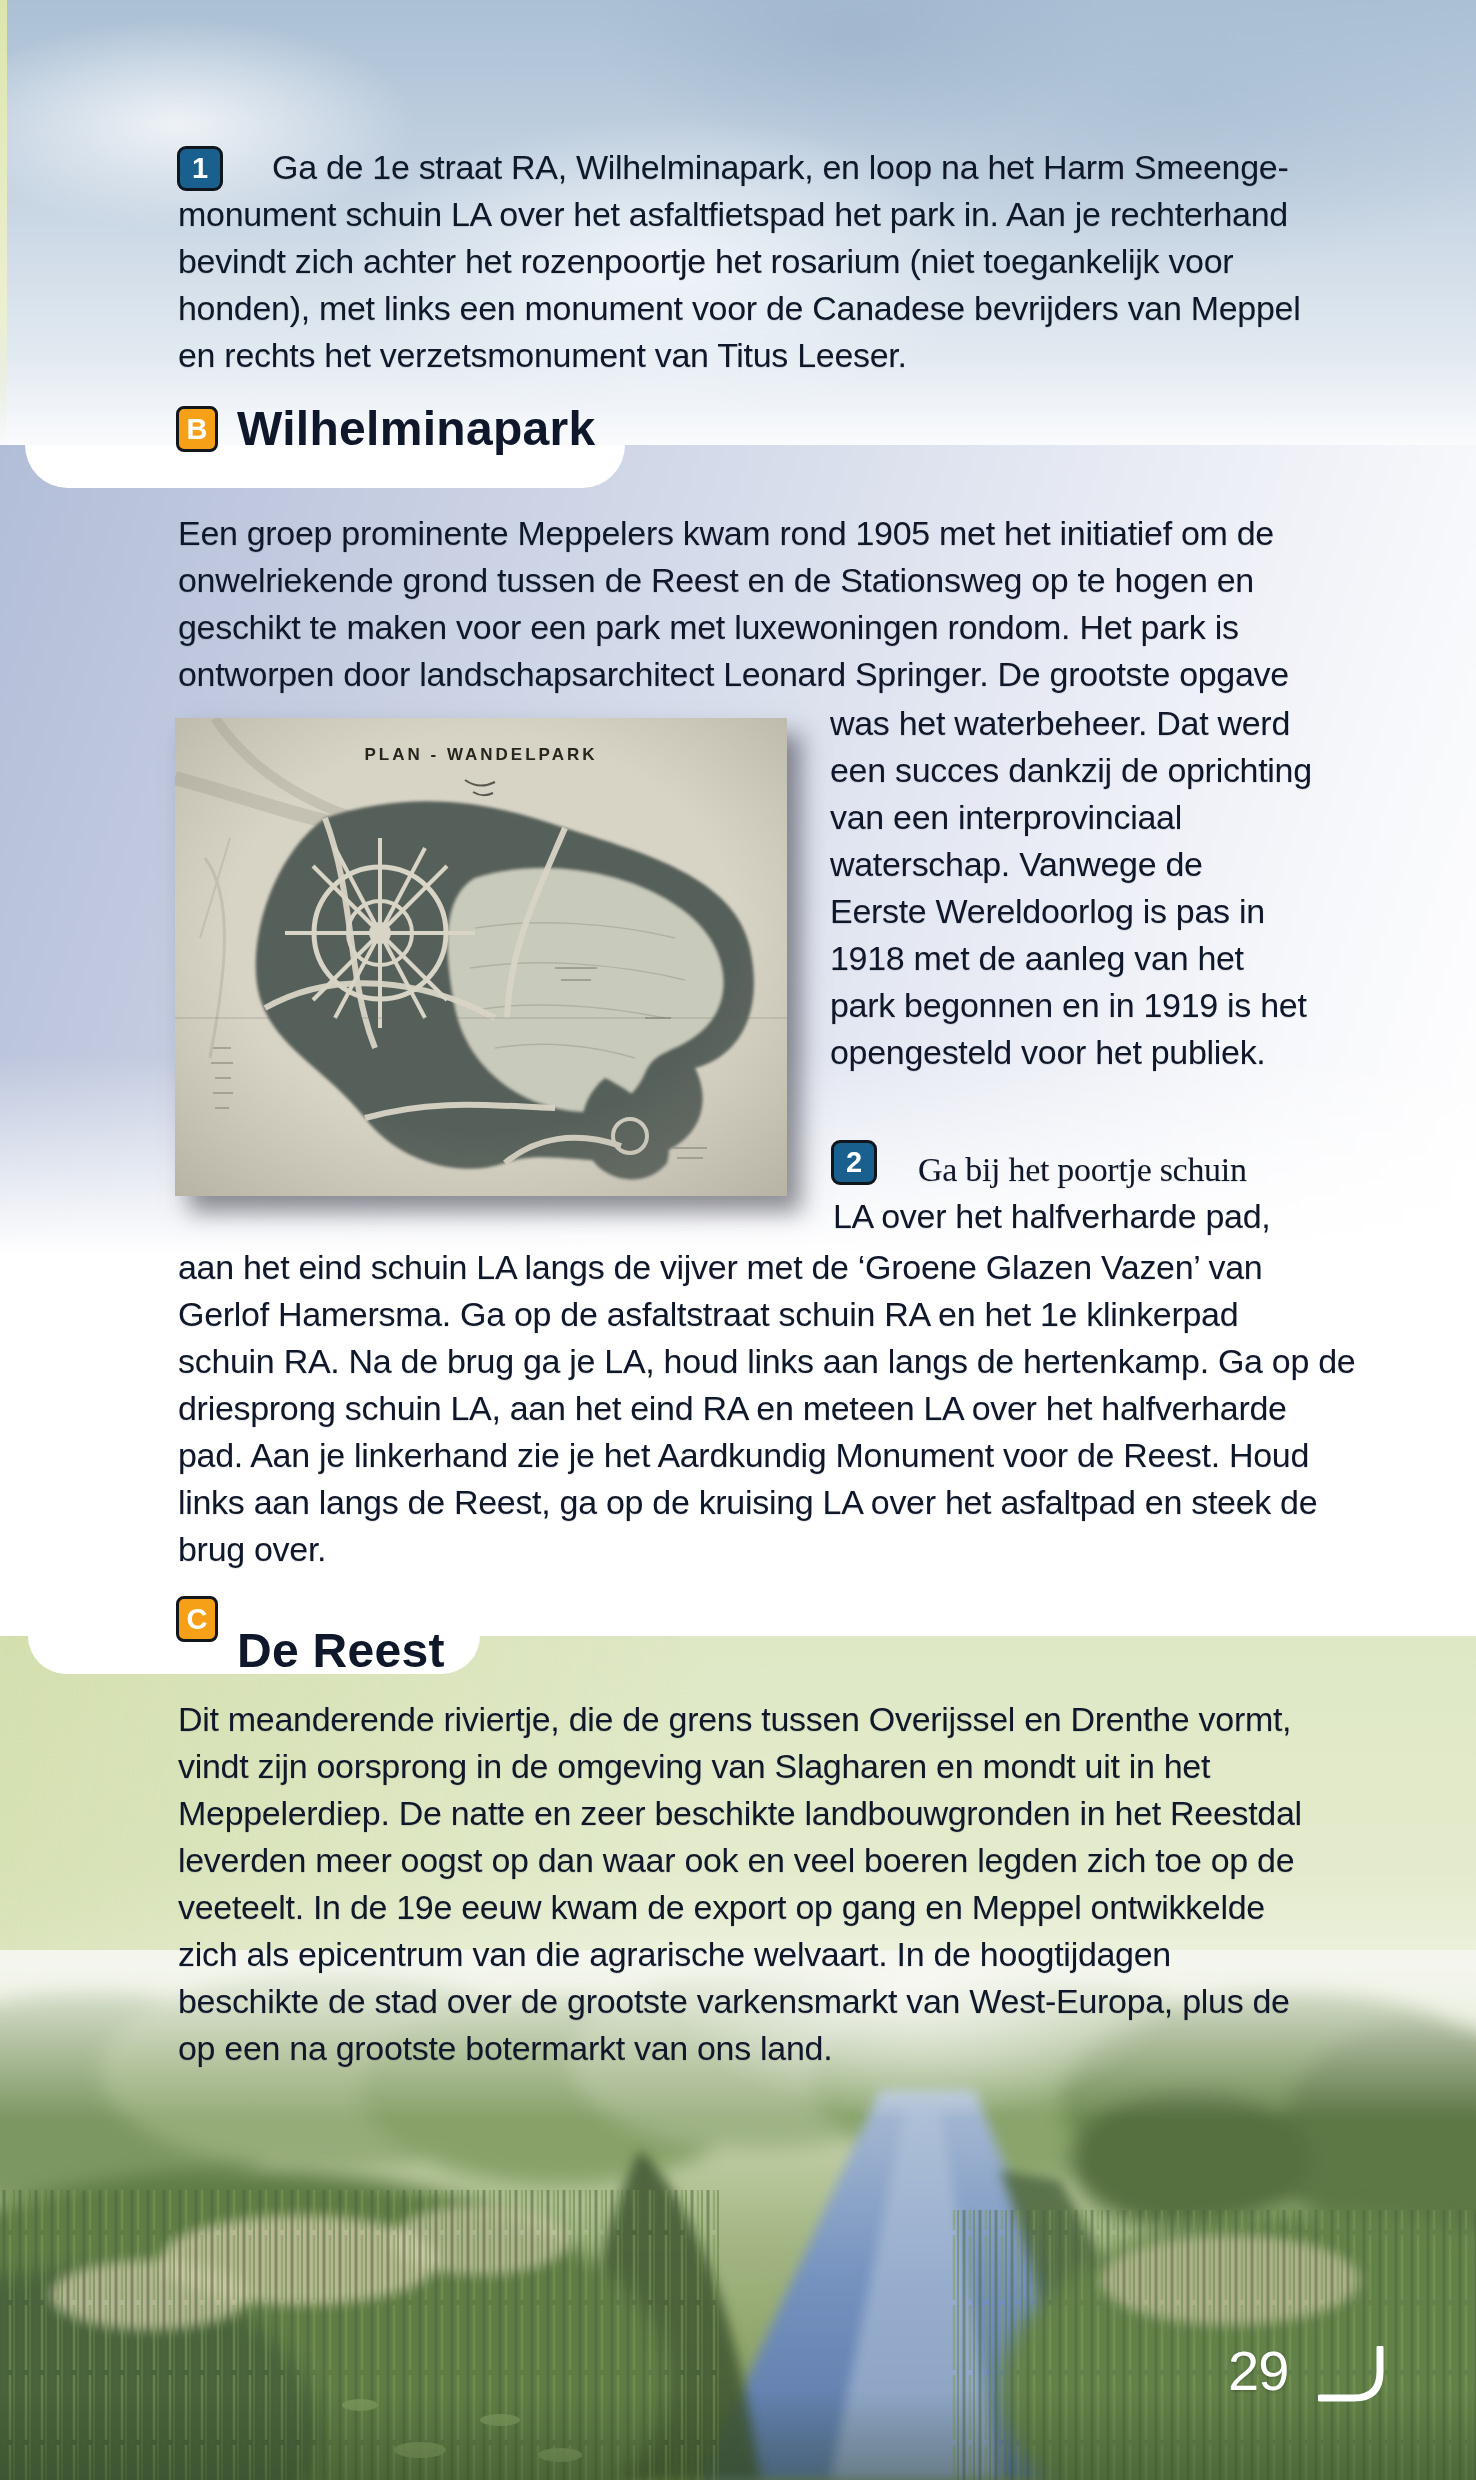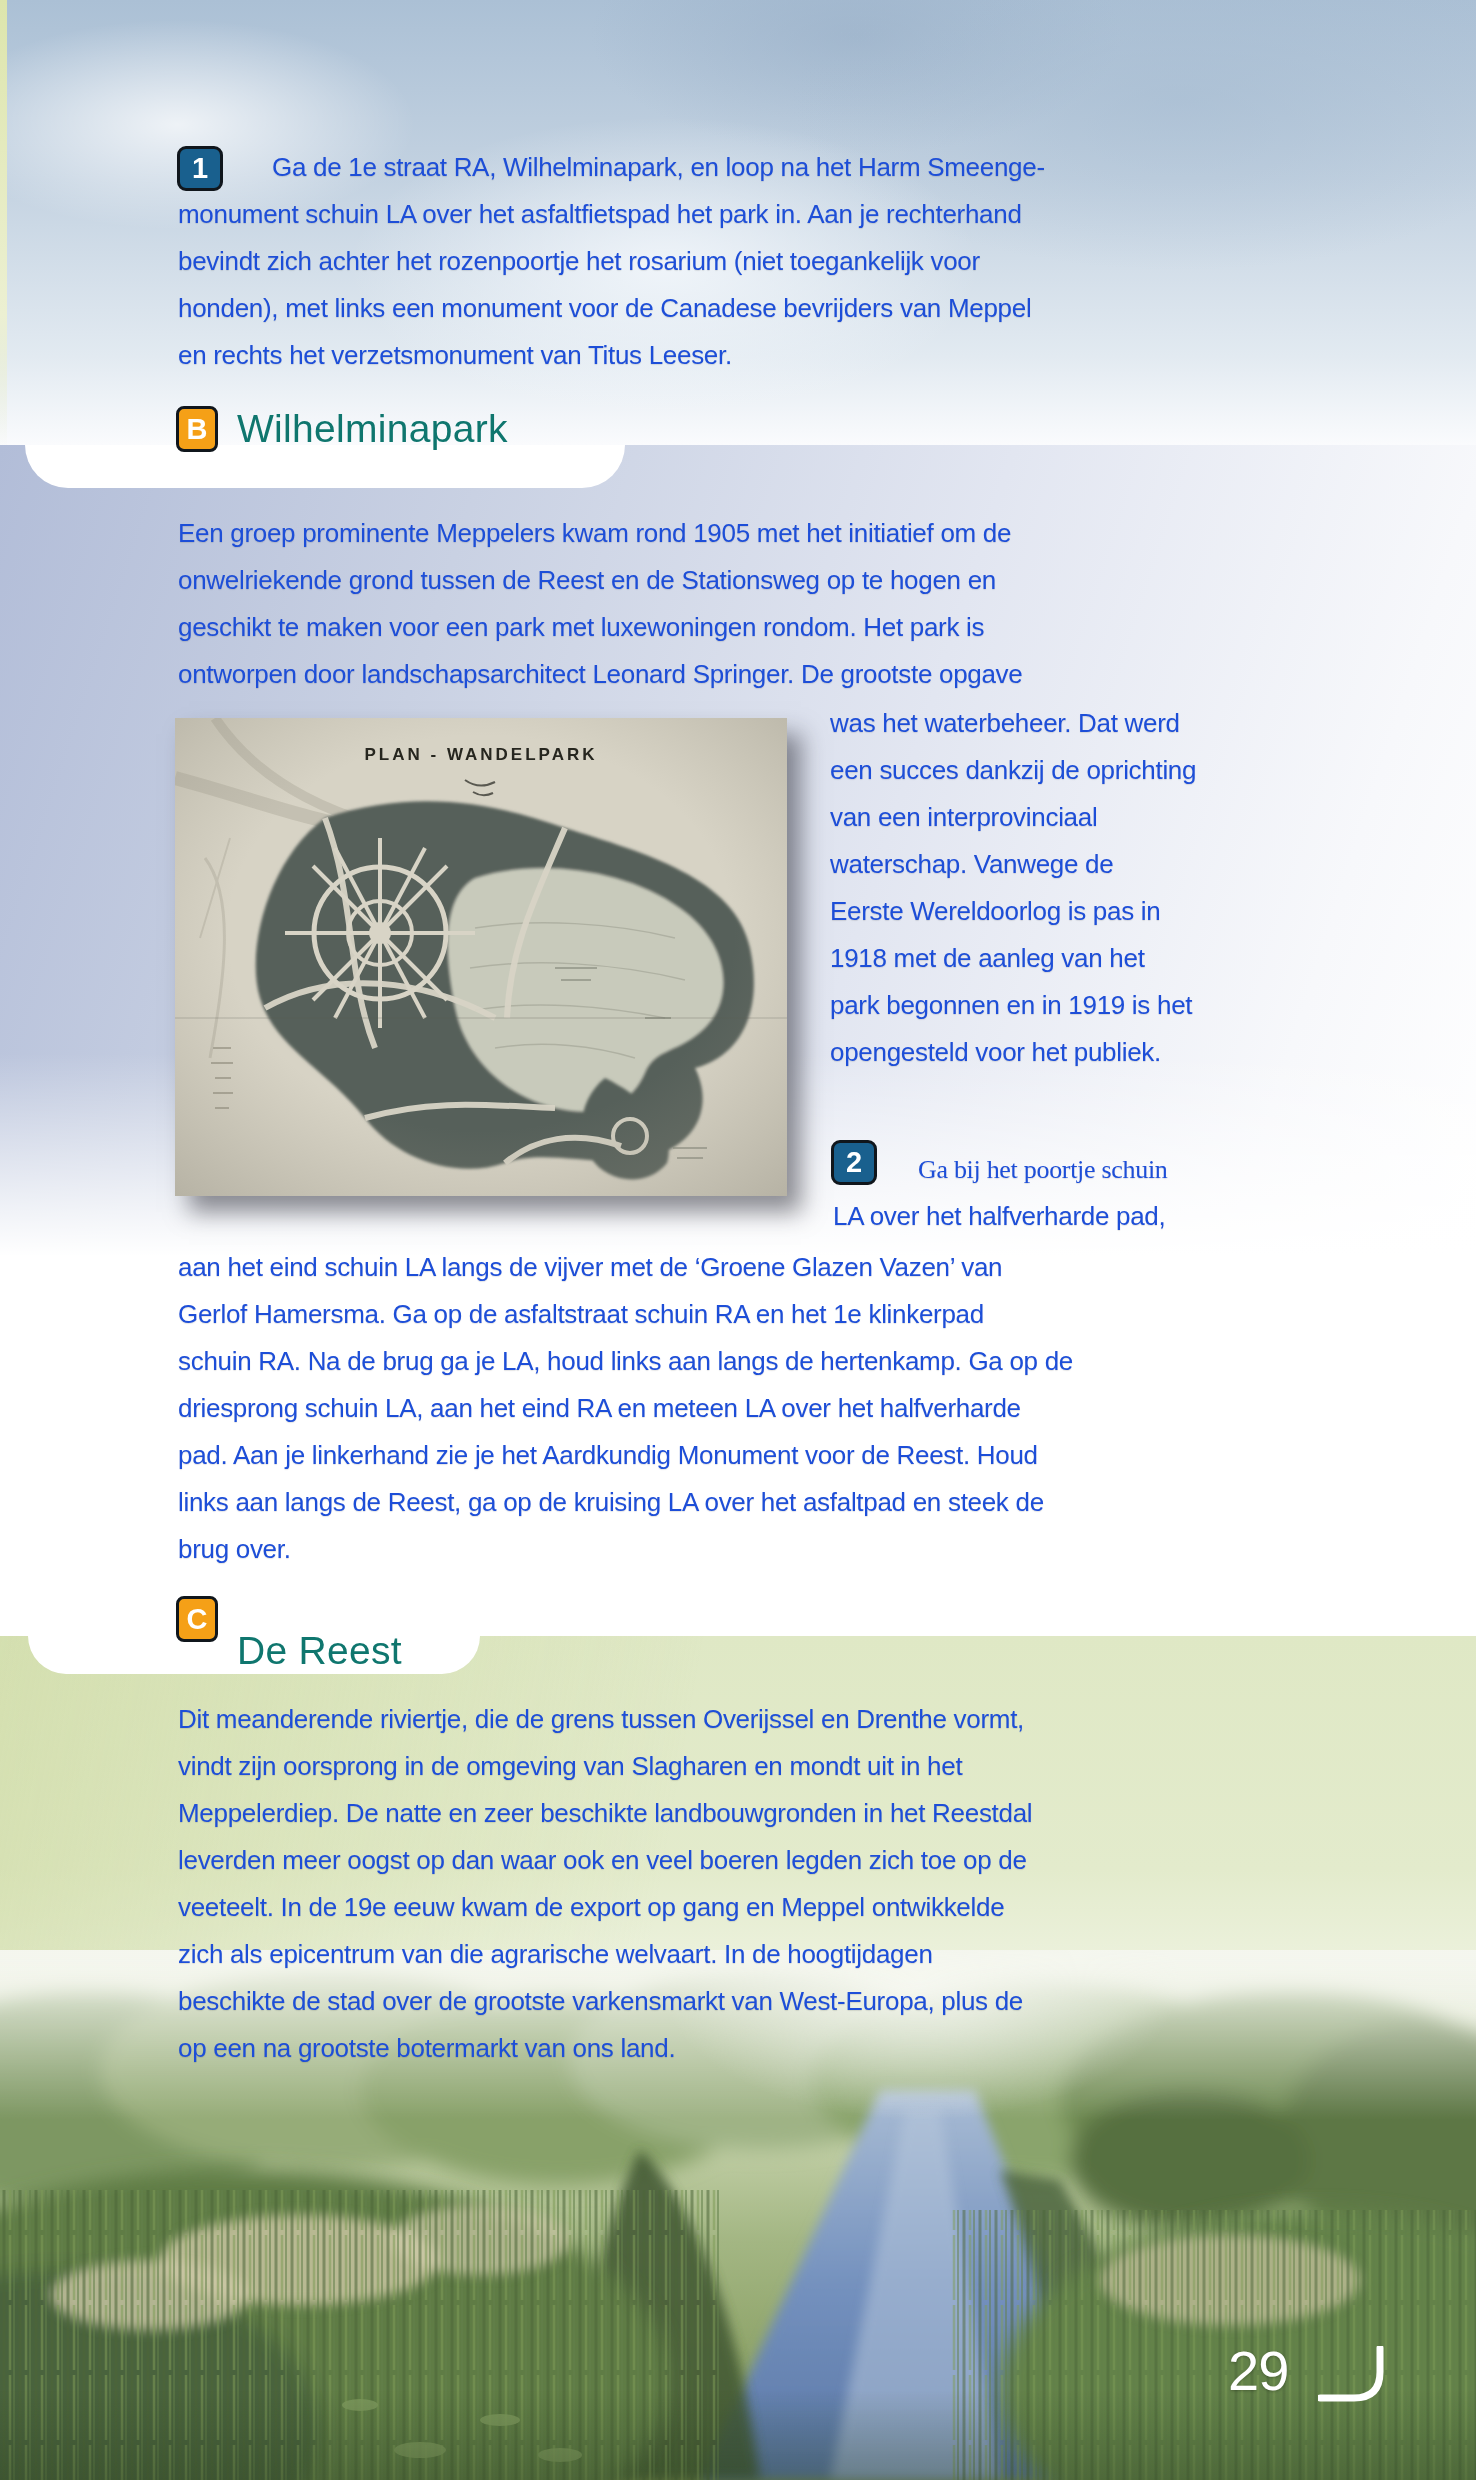--- a/index.html
+++ b/index.html
@@ -41,40 +41,40 @@
     -webkit-mask-image:linear-gradient(to bottom,#000 60%,transparent 100%);
     mask-image:linear-gradient(to bottom,#000 60%,transparent 100%);
   }
   .tab-c{
     position:absolute;left:28px;top:1636px;width:452px;height:38px;background:#ffffff;
     border-radius:0 0 46px 46px;
   }
   .photo{position:absolute;left:0;top:1950px;width:1476px;height:530px;}
   
   .lines div{white-space:nowrap;height:47px;line-height:47px;}
-  .body-text{position:absolute;font-size:26px;letter-spacing:-0.3px;color:#1d4ed8;
+  .body-text{position:absolute;font-size:34px;letter-spacing:-0.3px;color:#0f172a;
     text-shadow:0 1px 1px rgba(30,30,30,.12);}
   .step1-lines{left:178px;top:144px;}
   .step1-lines div:first-child{padding-left:94px;}
   .b-lines-full{left:178px;top:510px;}
   .b-lines-right{left:830px;top:700px;}
   .step2-line1{position:absolute;left:918px;top:1146px;width:480px;font-family:Liberation Serif, serif;}
   .step2-line2{position:absolute;left:833px;top:1193px;width:560px;}
   .step2-line1 div,.step2-line2 div{height:47px;line-height:47px;white-space:nowrap;}
   .step2-lines{left:178px;top:1244px;}
   .c-lines{left:178px;top:1696px;}
   .badge{
     position:absolute;box-sizing:border-box;border:3px solid #10161c;border-radius:9px;
     color:#ffffff;font-weight:bold;font-size:29px;display:flex;align-items:center;justify-content:center;
     text-shadow:none;
   }
   .badge-step{background:#19608e;width:46px;height:45px;}
   .badge-letter{background:#f5a017;width:42px;height:46px;border-radius:8px;}
   .section-title{
-    position:absolute;font-size:39px;color:#0f766e;font-weight:400;letter-spacing:.3px;
+    position:absolute;font-size:48px;color:#0f172a;font-weight:700;letter-spacing:.3px;
     height:46px;line-height:46px;white-space:nowrap;
   }
   
   .map-figure{
     position:absolute;left:175px;top:718px;width:612px;height:478px;background:#d6d2c4;
     box-shadow:14px 16px 22px rgba(35,35,45,.5);
   }
   
   .page-number{
     position:absolute;left:1228px;top:2338px;color:#ffffff;font-size:56px;font-weight:normal;

